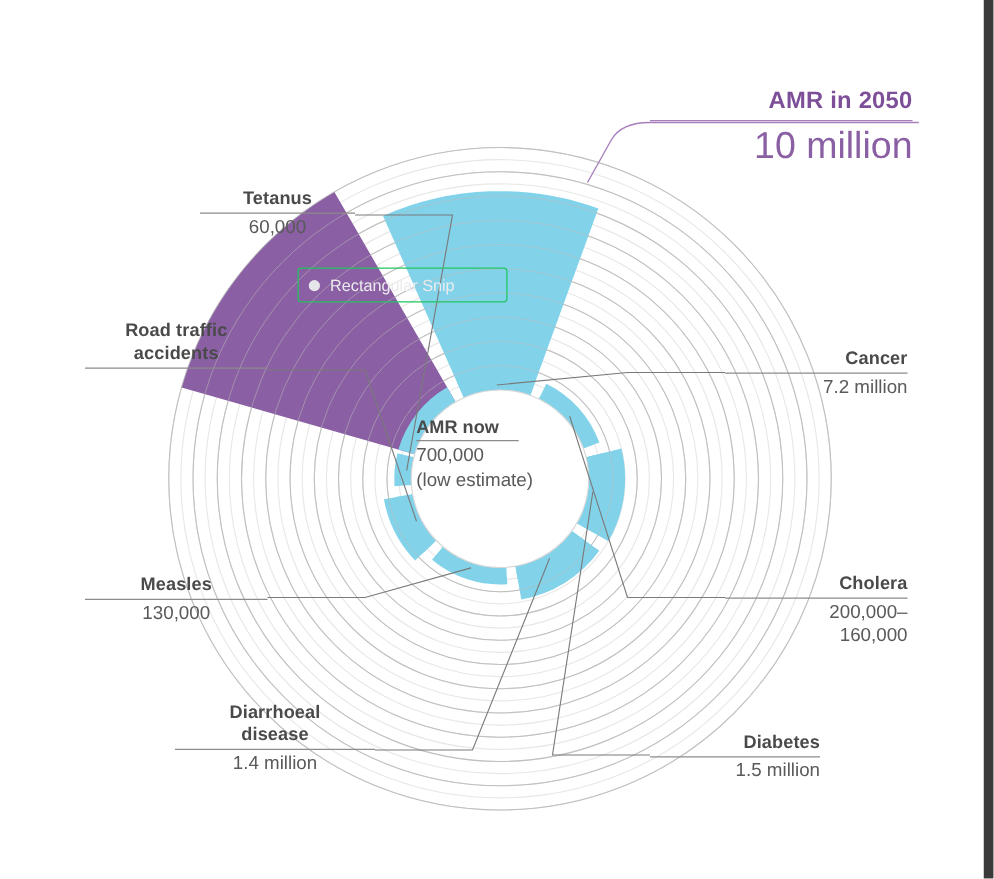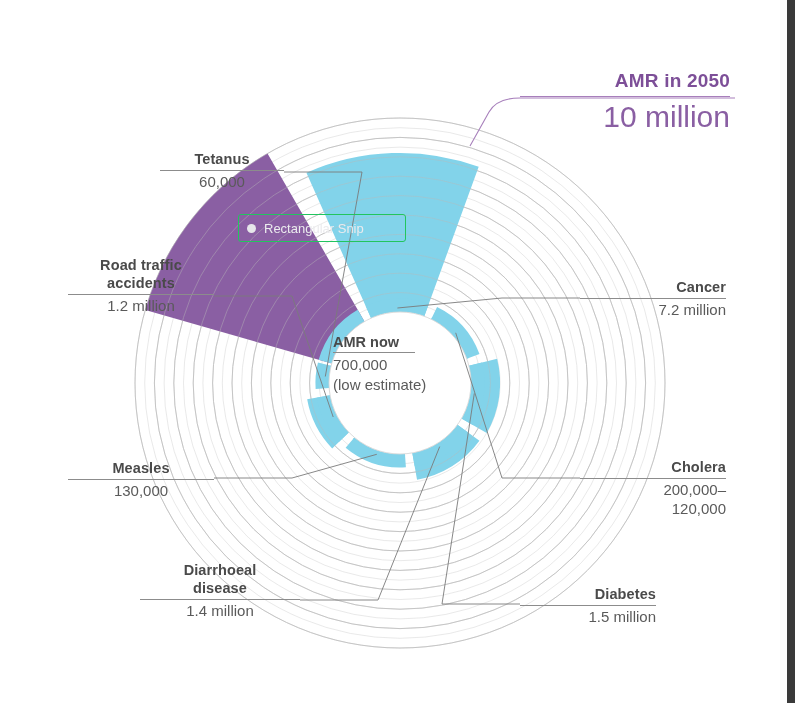--- a/index.html
+++ b/index.html
@@ -253,21 +253,20 @@
   <div class="label align-left" id="lbl-tetanus">
     <div class="title">Tetanus</div>
     <div class="rule"></div>
     <div class="value">60,000</div>
   </div>
 
   <div class="label align-left" id="lbl-road">
     <div class="title">Road traffic</div>
     <div class="title">accidents</div>
     <div class="rule"></div>
-    <div class="value">1.2 million</div>
   </div>
 
   <div class="label align-left" id="lbl-measles">
     <div class="title">Measles</div>
     <div class="rule"></div>
     <div class="value">130,000</div>
   </div>
 
   <div class="label align-left" id="lbl-diarrhoeal">
     <div class="title">Diarrhoeal</div>
@@ -279,21 +278,21 @@
   <div class="label align-right" id="lbl-diabetes">
     <div class="title">Diabetes</div>
     <div class="rule"></div>
     <div class="value">1.5 million</div>
   </div>
 
   <div class="label align-right" id="lbl-cholera">
     <div class="title">Cholera</div>
     <div class="rule"></div>
     <div class="value">200,000–</div>
-    <div class="value">120,000</div>
+    <div class="value">160,000</div>
   </div>
 
   <div class="label align-right" id="lbl-cancer">
     <div class="title">Cancer</div>
     <div class="rule"></div>
     <div class="value">7.2 million</div>
   </div>
 
   <div class="edge-strip-inner"></div>
   <div class="edge-strip"></div>

